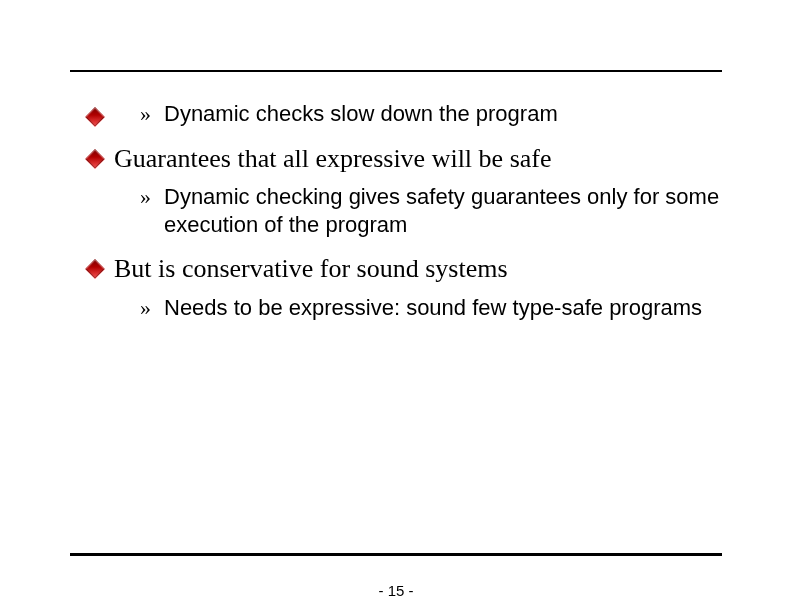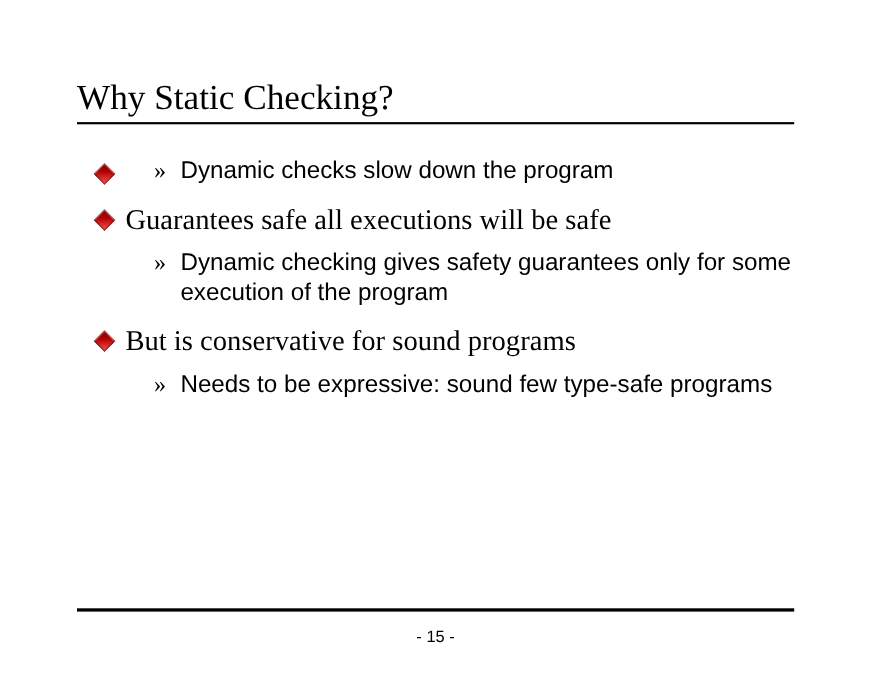--- a/index.html
+++ b/index.html
@@ -69,61 +69,60 @@
   .footer-rule {
     position: absolute;
     left: 70px;
     right: 70px;
     bottom: 56px;
     border: none;
     border-top: 3px solid #000;
   }
   .page-num {
     position: absolute;
-    bottom: 24px;
+    bottom: 13px;
     left: 0;
     right: 0;
     text-align: center;
     font-size: 15px;
     font-family: Arial, Helvetica, sans-serif;
   }
 </style>
 </head>
 <body>
 
 <div class="slide">
-  <h1 class="title">Why Static Checking?</h1>
   <hr class="title-rule">
 
   <ul class="bullets">
 
     <li>
       <span class="diamond"></span>
       <ul class="sub">
         <li>
           <span class="raquo">»</span>
           <span>Dynamic checks slow down the program</span>
         </li>
       </ul>
     </li>
 
     <li>
       <span class="diamond"></span>
-      <span>Guarantees safe all executions will be safe</span>
+      <span>Guarantees that all expressive will be safe</span>
       <ul class="sub">
         <li>
           <span class="raquo">»</span>
           <span>Dynamic checking gives safety guarantees only for some execution of the program</span>
         </li>
       </ul>
     </li>
 
     <li>
       <span class="diamond"></span>
-      <span>But is conservative for sound programs</span>
+      <span>But is conservative for sound systems</span>
       <ul class="sub">
         <li>
           <span class="raquo">»</span>
           <span>Needs to be expressive: sound few type-safe programs</span>
         </li>
       </ul>
     </li>
 
   </ul>
 </div>

